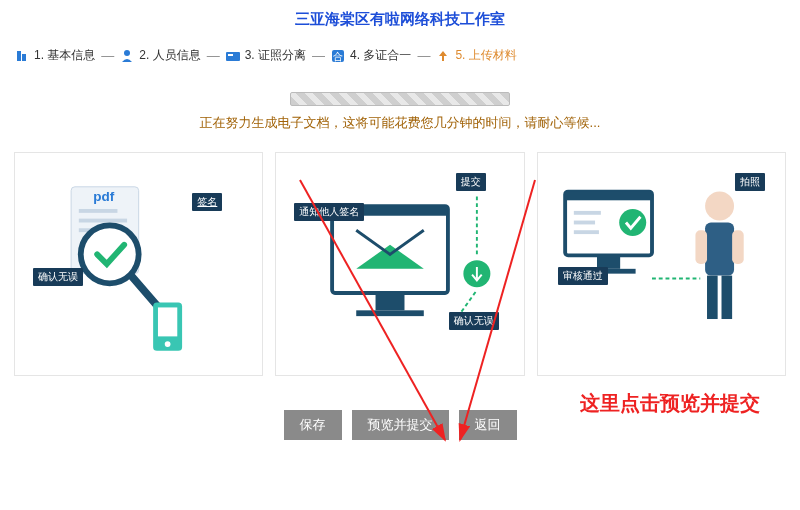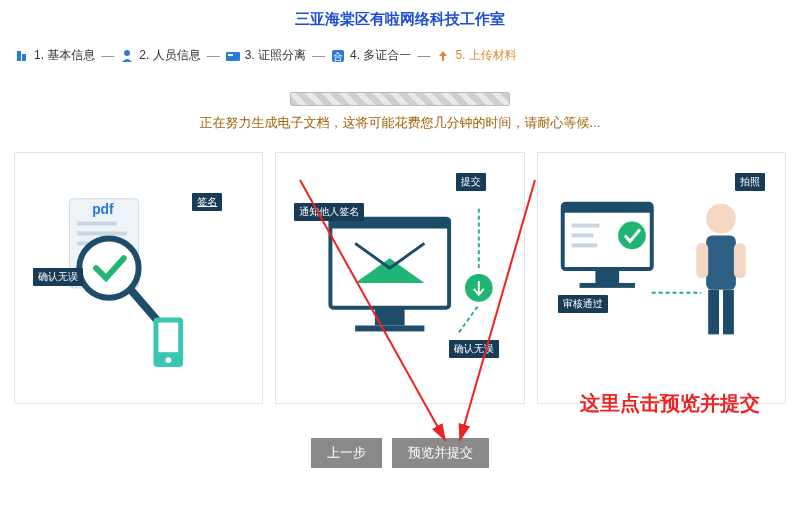--- a/index.html
+++ b/index.html
@@ -6,21 +6,21 @@
   body { font-family: "Microsoft YaHei", Arial, sans-serif; background: #fff; width: 800px; height: 510px; overflow: hidden; position: relative; }
   .title { text-align: center; font-weight: bold; font-size: 15px; padding: 10px 0 18px; color: #1d4ed8; }
   .steps { display: flex; align-items: center; gap: 6px; padding: 0 14px 10px; font-size: 12px; color: #333; }
   .step { display: flex; align-items: flex-end; gap: 4px; }
   .step .icon { width: 16px; height: 16px; display: inline-flex; align-items: center; justify-content: center; }
   .step.active { color: #de8a2e; }
   .dash { color: #888; font-size: 13px; letter-spacing: -1px; }
   .progress-bar { width: 220px; height: 14px; margin: 18px auto 8px; border: 1px solid #bbb; border-radius: 2px; background: repeating-linear-gradient(45deg,#cfcfcf 0 6px,#e8e8e8 6px 12px); }
   .loading-text { text-align: center; font-size: 13px; color: #a16207; }
   .cards { display: flex; gap: 12px; justify-content: center; margin: 20px 14px 0; }
-  .card { flex: 1; border: 1px solid #e5e5e5; height: 252px; position: relative; background: #fff; }
+  .card { flex: 1; border: 1px solid #e5e5e5; height: 224px; position: relative; background: #fff; }
   .tag { position: absolute; background: #183b58; color: #fff; font-size: 10px; padding: 2px 5px; border-radius: 1px; }
   .annotation { position: absolute; right: 40px; top: 390px; color: #e22; font-size: 20px; font-weight: bold; }
   .buttons { display: flex; gap: 10px; justify-content: center; margin-top: 34px; }
   .btn { background: #8a8a8a; color: #fff; border: none; padding: 6px 16px; font-size: 13px; cursor: pointer; }
   
   .arrow { position: absolute; pointer-events: none; }
 </style>
 </head>
 <body>
 
@@ -149,15 +149,16 @@
         <path d="M0,0 L9,3 L0,6 Z" fill="#e22"></path>
       </marker>
     </defs>
   <line x1="300" y1="180" x2="445" y2="440" stroke="#e22" stroke-width="2" marker-end="url(#ah)"></line>
   <line x1="535" y1="180" x2="460" y2="440" stroke="#e22" stroke-width="2" marker-end="url(#ah)"></line>
 </svg>
 
 <div class="annotation">这里点击预览并提交</div>
 
 <div class="buttons">
-  <button class="btn">上一步</button>
+  <button class="btn">保存</button>
   <button class="btn">预览并提交</button>
+  <button class="btn">返回</button>
 </div>
 
 </body></html>

